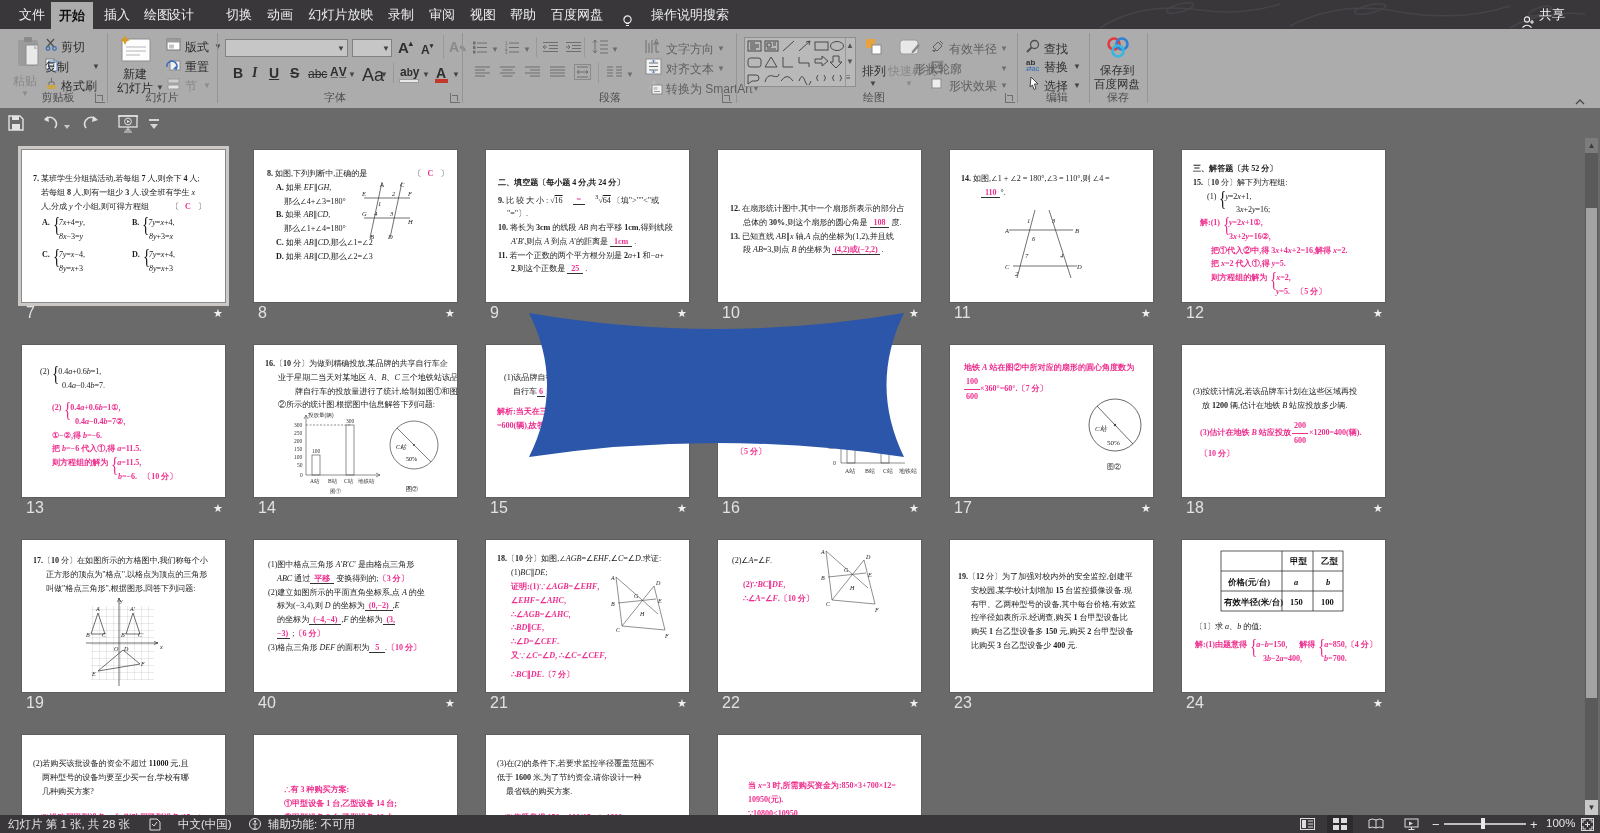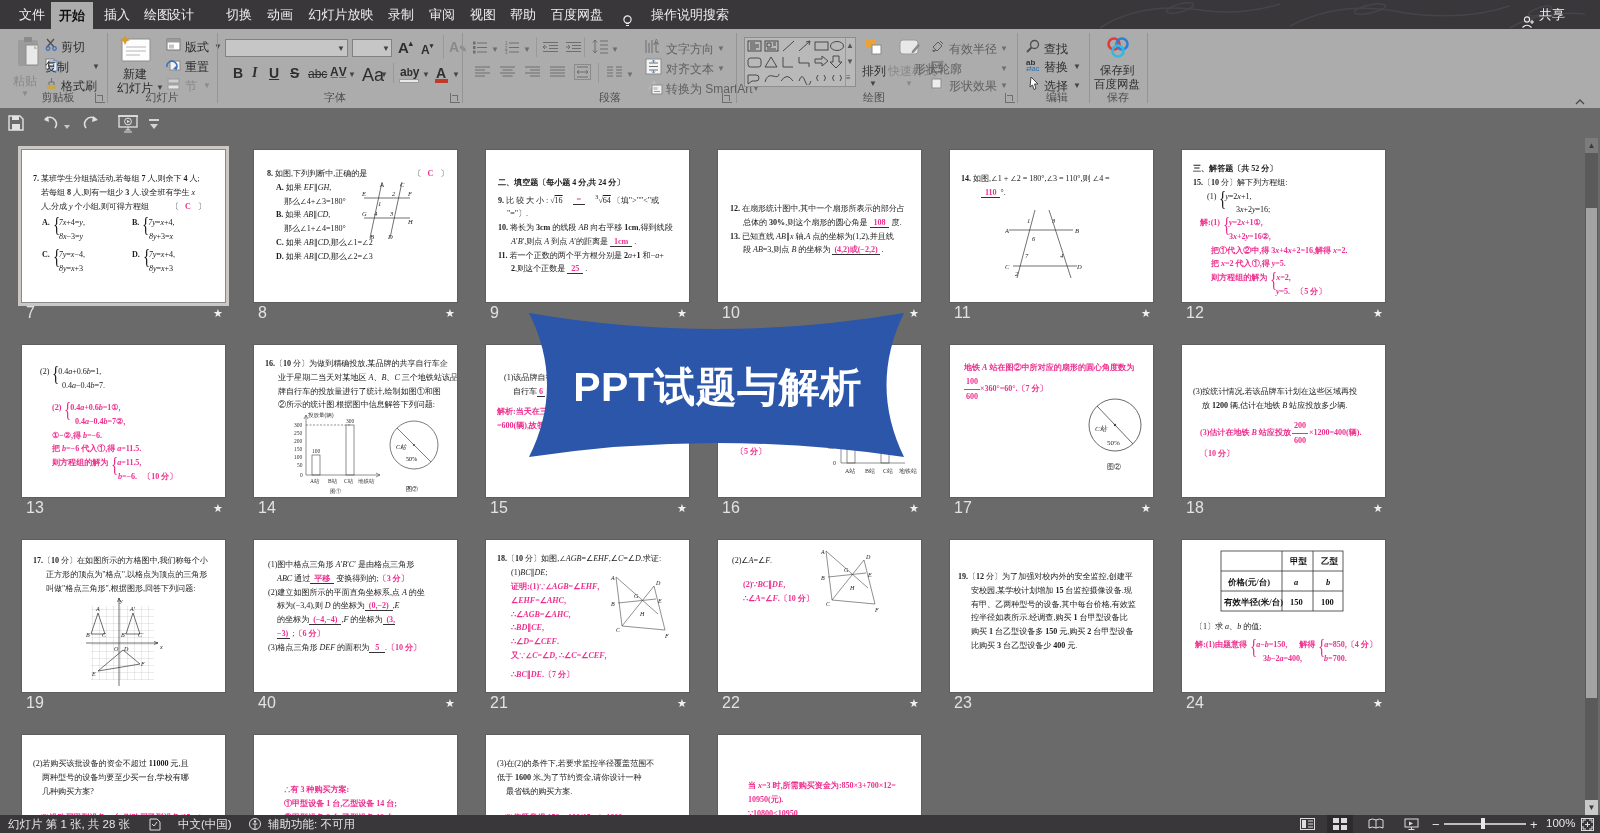--- a/index.html
+++ b/index.html
@@ -467,21 +467,21 @@
 <div class="num" style="left:1186px;top:196px">12</div>
       <div class="star" style="left:1373px;top:199px">★</div>
 
 <div class="slide" style="left:22px;top:237px">
  <div class="tx" style="left:18px;top:20px">(2) <span class="brc">{</span>0.4<i>a</i>+0.6<i>b</i>=1,<br><span style="margin-left:22px">0.4<i>a</i>−0.4<i>b</i>=7.</span></div>
  <div class="tx pk" style="left:30px;top:56px"><b>(2) <span class="brc">{</span>0.4<i>a</i>+0.6<i>b</i>=1①,</b><br><span style="margin-left:23px"><b>0.4<i>a</i>−0.4<i>b</i>=7②,</b></span><br><b>①−②,得 <i>b</i>=−6.</b><br><b>把 <i>b</i>=−6 代入①,得 <i>a</i>=11.5.</b><br><b>则方程组的解为 <span class="brc">{</span><i>a</i>=11.5,</b><br><span style="margin-left:66px"><b><i>b</i>=−6.</b></span><span style="margin-left:6px"><b>〔10 分〕</b></span></div>
 </div>
 <div class="num" style="left:26px;top:391px">13</div>
       <div class="star" style="left:213px;top:394px">★</div>
 <div class="slide" style="left:254px;top:237px">
- <div class="tx" style="left:11px;top:12px"><b>16.</b>〔<b>10</b> 分〕为做到精确投放,某品牌的共享自行车企<br><span style="margin-left:13px">业于星期二当天对某地区 <i>A</i>、<i>B</i>、<i>C</i> 三个地铁站该品</span><br><span style="margin-left:13px">牌自行车的投放量进行了统计,绘制如图①和图</span><br><span style="margin-left:13px">②所示的统计图.根据图中信息解答下列问题:</span></div>
+ <div class="tx" style="left:11px;top:12px"><b>16.</b>〔<b>10</b> 分〕为做到精确投放,某品牌的共享自行车企<br><span style="margin-left:13px">业于星期二当天对某地区 <i>A</i>、<i>B</i>、<i>C</i> 三个地铁站该品</span><br><span style="margin-left:30px">牌自行车的投放量进行了统计,绘制如图①和图</span><br><span style="margin-left:13px">②所示的统计图.根据图中信息解答下列问题:</span></div>
  <svg style="position:absolute;left:38px;top:66px" width="150" height="86" viewBox="0 0 150 86">
           <g stroke="#444" stroke-width="0.6" fill="none">
             <path d="M14,4 V64 h74"></path>
             <path d="M14,4 l-2,4 M14,4 l2,4 M88,64 l-4,-2 M88,64 l-4,2"></path>
             <path d="M14,14 h44" stroke-dasharray="2,1.5"></path>
             <rect x="20" y="44" width="8" height="20"></rect>
             <rect x="54" y="14" width="8" height="50"></rect>
           </g>
           <g font-size="5.5" fill="#333" font-family="Liberation Serif">
             <text x="16" y="6">投放量(辆)</text>
@@ -691,21 +691,20 @@
  <div class="tx pk" style="left:18px;top:76px"><b>(3)依题意得 150<i>x</i>+100(15−<i>x</i>)≥1600,</b><br><b>解得 <i>x</i>≥3</b></div>
 </div>
 <div class="slide" style="left:718px;top:627px">
  <div class="tx pk" style="left:30px;top:44px"><b>当 <i>x</i>=3 时,所需购买资金为:850×3+700×12=</b><br><b>10950(元).</b><br><b>∵10800&lt;10950,</b></div>
 </div>
 </div>
 <div id="banner" style="position:absolute;left:520px;top:305px;width:395px;height:162px">
 <svg width="395" height="162" viewBox="0 0 395 162">
         <path d="M9,8 Q196,40 384,8 Q349,80 384,152 Q196,124 9,152 Q45,80 9,8 Z" fill="#2b56a9"></path>
       </svg>
-<div style="position:absolute;left:0;top:55px;width:395px;text-align:center;color:#fff;font-size:41px;font-weight:bold;font-family:'Liberation Sans',sans-serif;letter-spacing:0.5px">PPT试题与解析</div>
 </div>
 <div id="sbar">
 <div style="position:absolute;left:0;top:0;width:13px;height:677px;background:#5a5a5a"></div>
 <div style="position:absolute;left:0;top:0;width:13px;height:15px;background:#7c7c7c;color:#3a3a3a;font-size:8px;text-align:center;line-height:15px">▲</div>
 <div style="position:absolute;left:1px;top:70px;width:11px;height:490px;background:#a3a3a3"></div>
 <div style="position:absolute;left:0;top:662px;width:13px;height:15px;background:#c9c9c9;color:#3a3a3a;font-size:8px;text-align:center;line-height:15px">▼</div>
 </div>
 <div id="status">
 <div style="position:absolute;left:8px;top:2px">幻灯片 第 1 张, 共 28 张</div>
 

